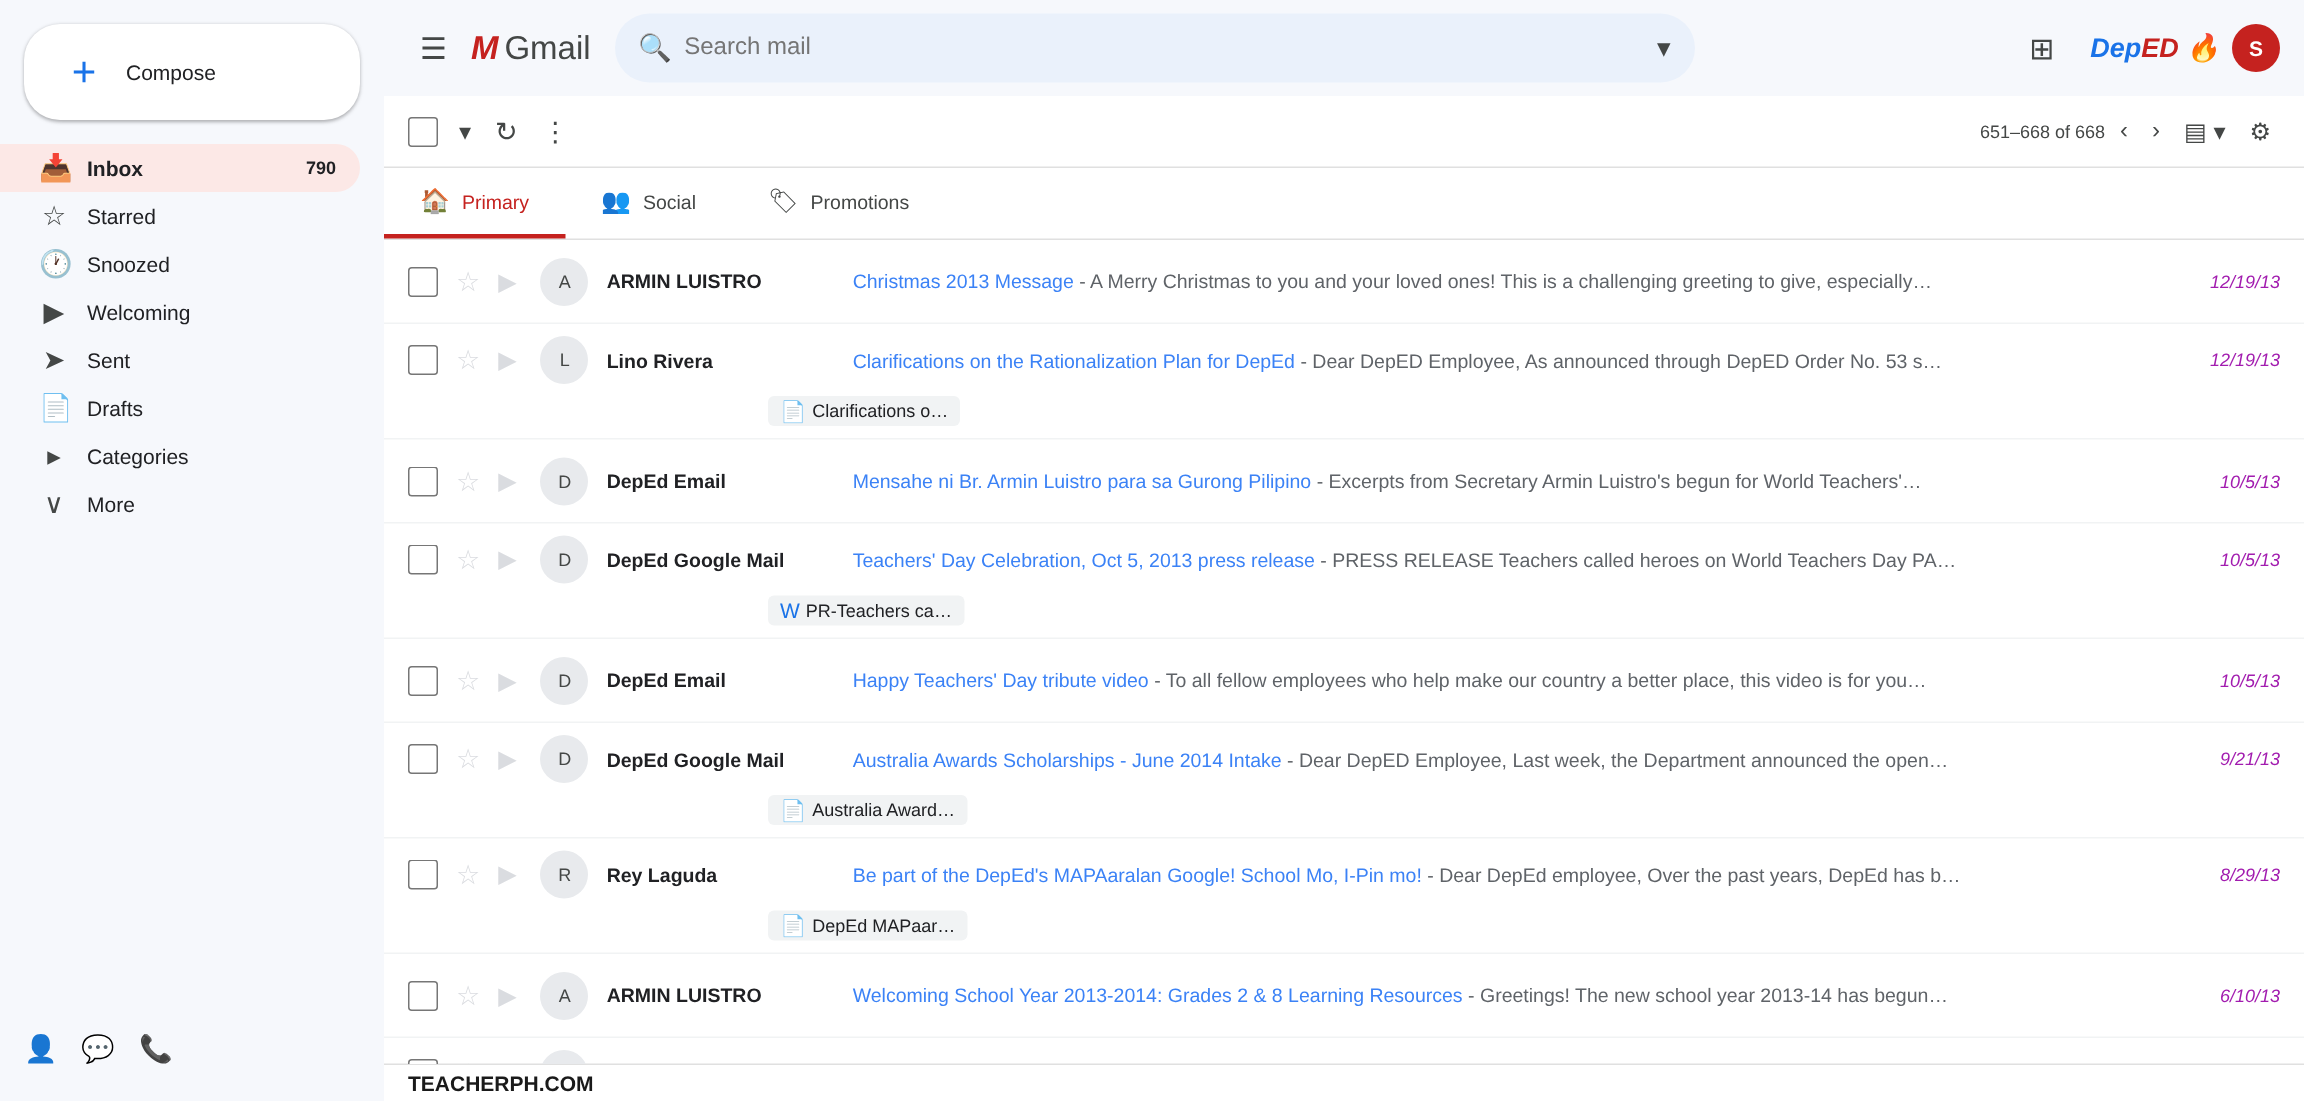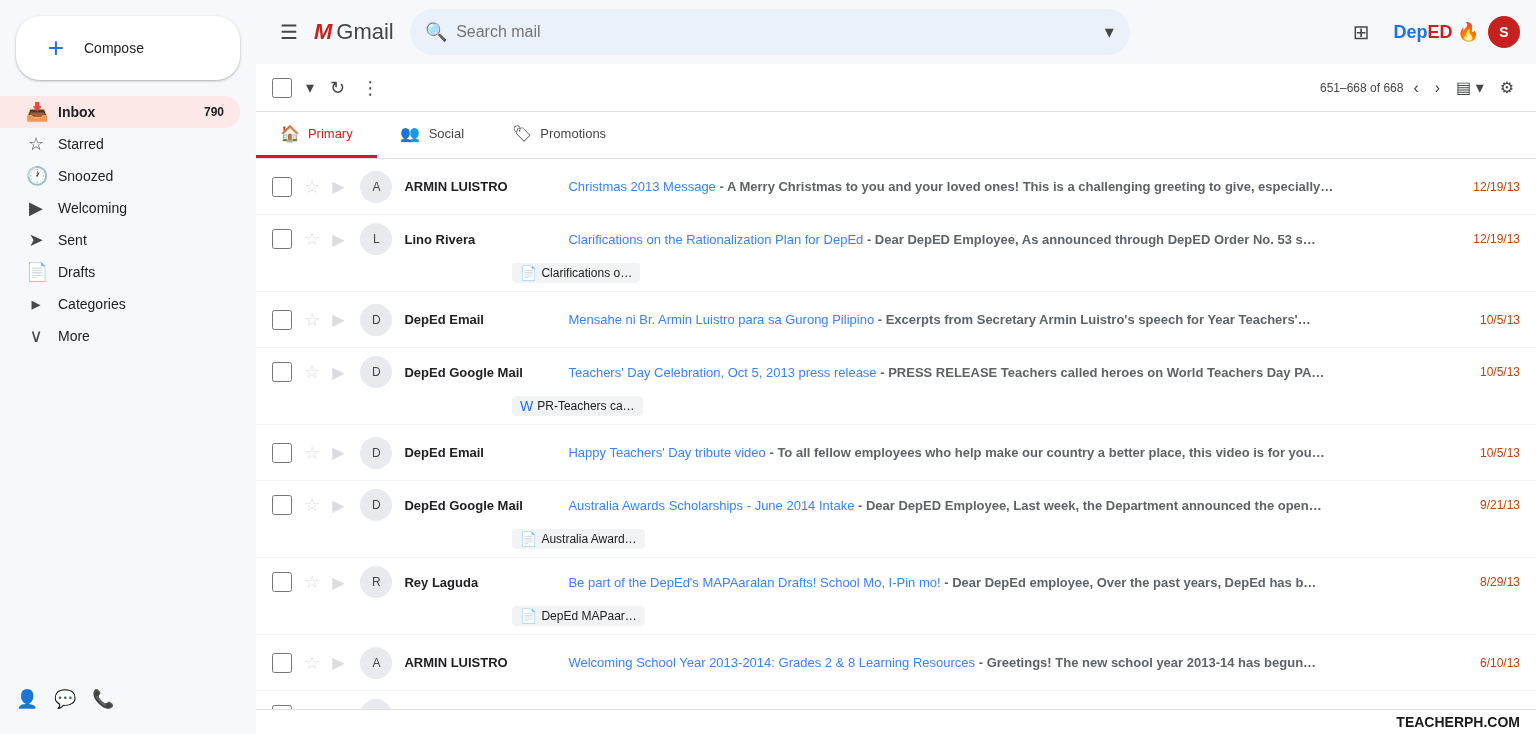--- a/index.html
+++ b/index.html
@@ -154,20 +154,21 @@
       font-size: 18px;
       display: flex;
       align-items: center;
       justify-content: center;
     }
     .deped-logo {
       font-size: 18px;
       font-weight: bold;
       color: #1a73e8;
       margin-left: 8px;
+      font-style: italic;
     }
     .deped-logo span { color: #c5221f; }
 
     
     .main-content { flex: 1; display: flex; flex-direction: column; background: #fff; overflow: hidden; }
 
     .toolbar {
       display: flex;
       align-items: center;
       padding: 4px 16px;
@@ -225,22 +226,22 @@
     .email-row.has-attachment { height: auto; padding: 8px 16px; flex-wrap: wrap; }
 
     .row-checkbox { width: 20px; height: 20px; cursor: pointer; margin-right: 4px; }
     .row-star { font-size: 18px; color: #dadce0; cursor: pointer; margin: 0 4px; }
     .row-important { font-size: 16px; color: #dadce0; cursor: pointer; margin: 0 4px; }
     .row-avatar { width: 32px; height: 32px; border-radius: 50%; background: #e8eaed; display: flex; align-items: center; justify-content: center; font-size: 12px; color: #444746; margin: 0 8px; flex-shrink: 0; }
 
     .email-sender { width: 160px; font-size: 13px; font-weight: 600; color: #202124; flex-shrink: 0; overflow: hidden; text-overflow: ellipsis; white-space: nowrap; }
     .email-body { flex: 1; font-size: 13px; color: #202124; overflow: hidden; min-width: 0; }
     .email-subject { font-weight: 400; color: #3b82f6; }
-    .email-preview { color: #5f6368; font-weight: 700; }
-    .email-date { font-size: 12px; color: #c2410c; white-space: nowrap; margin-left: 21px; }
+    .email-preview { color: #5f6368; font-weight: 400; }
+    .email-date { font-size: 12px; color: #a21caf; white-space: nowrap; margin-left: 21px; font-style: italic; }
 
     .attachment-chip {
       display: inline-flex;
       align-items: center;
       gap: 4px;
       background: #f1f3f4;
       border-radius: 4px;
       padding: 2px 8px;
       font-size: 12px;
       color: #202124;
@@ -254,21 +255,20 @@
     .email-row-main { display: flex; align-items: center; width: 100%; gap: 4px; }
     .email-row-attachment { display: flex; width: 100%; }
 
     
     .email-list::-webkit-scrollbar { width: 8px; }
     .email-list::-webkit-scrollbar-track { background: transparent; }
     .email-list::-webkit-scrollbar-thumb { background: #dadce0; border-radius: 4px; }
 
     
     .footer-watermark {
-      text-align: right;
       padding: 4px 16px;
       font-size: 14px;
       font-weight: bold;
       color: #1a1a1a;
       background: #fff;
       border-top: 1px solid #e0e0e0;
     }
   </style>
 </head>
 <body>
@@ -419,21 +419,21 @@
 
         <div class="email-row">
           <div class="email-row-main">
             <input type="checkbox" class="row-checkbox" style="">
             <span class="row-star">☆</span>
             <span class="row-important">▶</span>
             <div class="row-avatar">D</div>
             <span class="email-sender">DepEd Email</span>
             <div class="email-body">
               <span class="email-subject">Mensahe ni Br. Armin Luistro para sa Gurong Pilipino</span>
-              <span class="email-preview"> - Excerpts from Secretary Armin Luistro's speech for Year Teachers'…</span>
+              <span class="email-preview"> - Excerpts from Secretary Armin Luistro's begun for World Teachers'…</span>
             </div>
             <span class="email-date">10/5/13</span>
           </div>
         </div>
 
         <div class="email-row has-attachment">
           <div class="email-row-main">
             <input type="checkbox" class="row-checkbox" style="">
             <span class="row-star">☆</span>
             <span class="row-important">▶</span>
@@ -490,21 +490,21 @@
         </div>
 
         <div class="email-row has-attachment">
           <div class="email-row-main">
             <input type="checkbox" class="row-checkbox" style="">
             <span class="row-star">☆</span>
             <span class="row-important">▶</span>
             <div class="row-avatar">R</div>
             <span class="email-sender">Rey Laguda</span>
             <div class="email-body">
-              <span class="email-subject">Be part of the DepEd's MAPAaralan Drafts! School Mo, I-Pin mo!</span>
+              <span class="email-subject">Be part of the DepEd's MAPAaralan Google! School Mo, I-Pin mo!</span>
               <span class="email-preview"> - Dear DepEd employee, Over the past years, DepEd has b…</span>
             </div>
             <span class="email-date">8/29/13</span>
           </div>
           <div class="email-row-attachment">
             <div class="attachment-chip">
               <span class="attachment-icon pdf-icon">📄</span>
               <span>DepEd MAPaar…</span>
             </div>
           </div>

